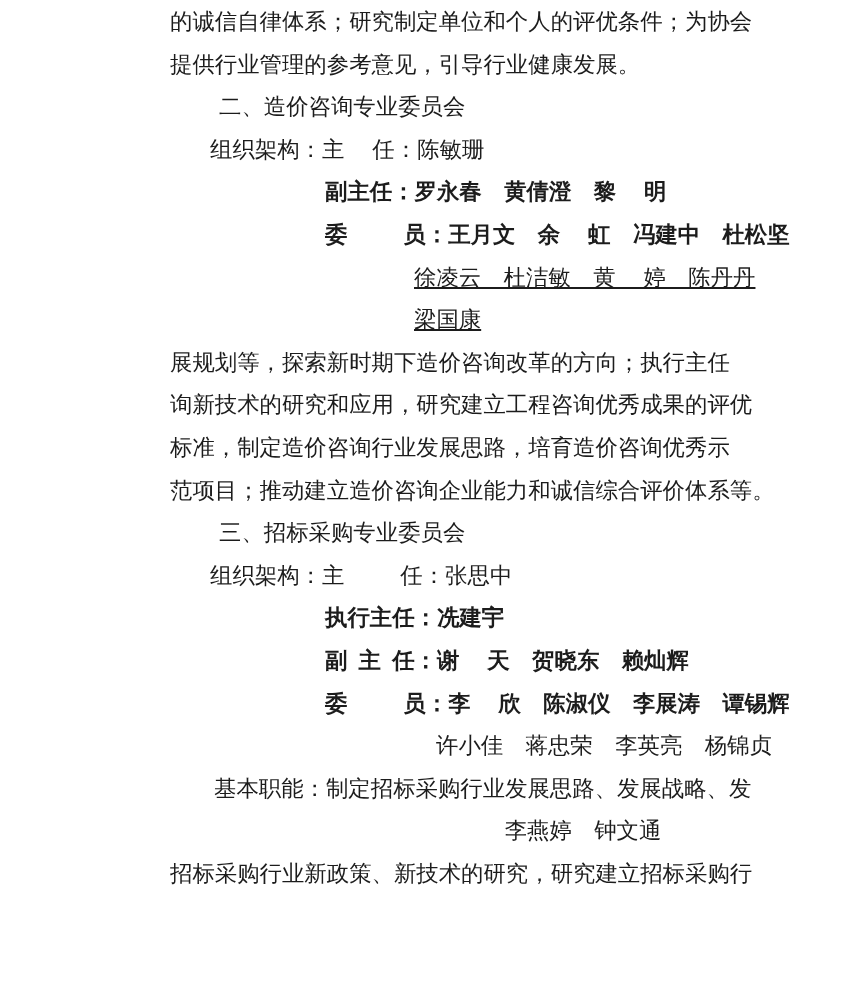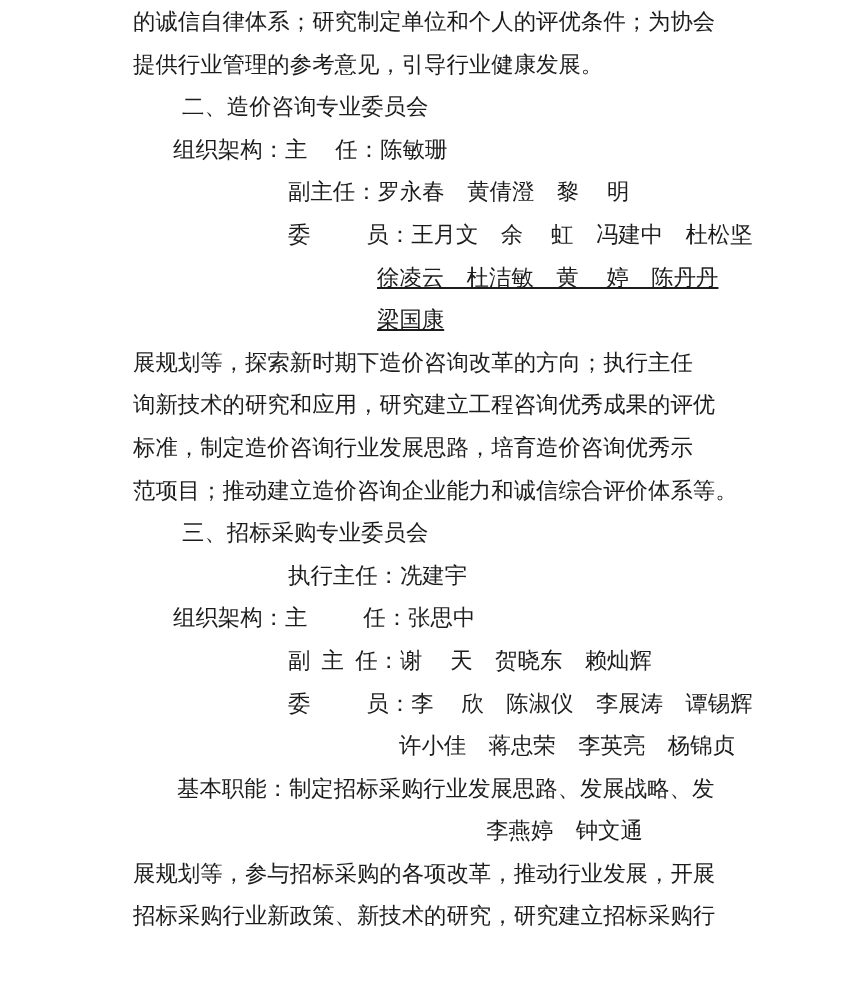--- a/index.html
+++ b/index.html
@@ -17,26 +17,27 @@
     padding: 1px 120px 0 133px;
     font-family: "Liberation Serif", "DejaVu Serif", serif;
     font-size: 22.4px;
     color: #1c1c1c;
     line-height: 42.6px;
   }
   .line {
     height: 42.6px;
     white-space: pre;
     text-align: left;
+    margin-left: 37px;
   }
   
   .ind-heading { padding-left: 49px; }   
   .ind-org     { padding-left: 40px; }   
   .ind-func    { padding-left: 44px; }   
-  .ind-role    { padding-left: 155px; }  
+  .ind-role    { padding-left: 155px; font-weight: bold; }  
   .ind-cont-a  { padding-left: 244px; text-decoration: underline; }  
   .ind-cont-b  { padding-left: 266px; text-align: center; }  
   .lbl   { }
   .names { }
 </style>
 </head>
 <body>
 
 <div class="page">
   <div class="doc">
@@ -55,29 +56,28 @@
     <div class="line ind-cont-a">徐凌云　杜洁敏　黄　 婷　陈丹丹</div>
     <div class="line ind-cont-a">梁国康</div>
 
     <div class="line">展规划等，探索新时期下造价咨询改革的方向；执行主任</div>
     <div class="line">询新技术的研究和应用，研究建立工程咨询优秀成果的评优</div>
     <div class="line">标准，制定造价咨询行业发展思路，培育造价咨询优秀示</div>
     <div class="line">范项目；推动建立造价咨询企业能力和诚信综合评价体系等。</div>
 
     <div class="line ind-heading">三、招标采购专业委员会</div>
 
+    <div class="line ind-org"><span class="lbl">组织架构：</span><span class="lbl">主　　  任：</span><span class="names">张思中</span></div>
+
     <div class="line ind-role"><span class="lbl">执行主任：</span><span class="names">冼建宇</span></div>
-
-    <div class="line ind-org"><span class="lbl">组织架构：</span><span class="lbl">主　　  任：</span><span class="names">张思中</span></div>
 
     <div class="line ind-role"><span class="lbl">副  主  任：</span><span class="names">谢　 天　贺晓东　赖灿辉</span></div>
 
     <div class="line ind-role"><span class="lbl">委　　  员：</span><span class="names">李　 欣　陈淑仪　李展涛　谭锡辉</span></div>
 
     <div class="line ind-cont-b">许小佳　蒋忠荣　李英亮　杨锦贞</div>
     <div class="line ind-func">基本职能：制定招标采购行业发展思路、发展战略、发</div>
 
     <div class="line ind-cont-b">李燕婷　钟文通</div>
-    <div class="line">展规划等，参与招标采购的各项改革，推动行业发展，开展</div>
     <div class="line">招标采购行业新政策、新技术的研究，研究建立招标采购行</div>
 
   </div>
 </div>
 
 </body></html>

